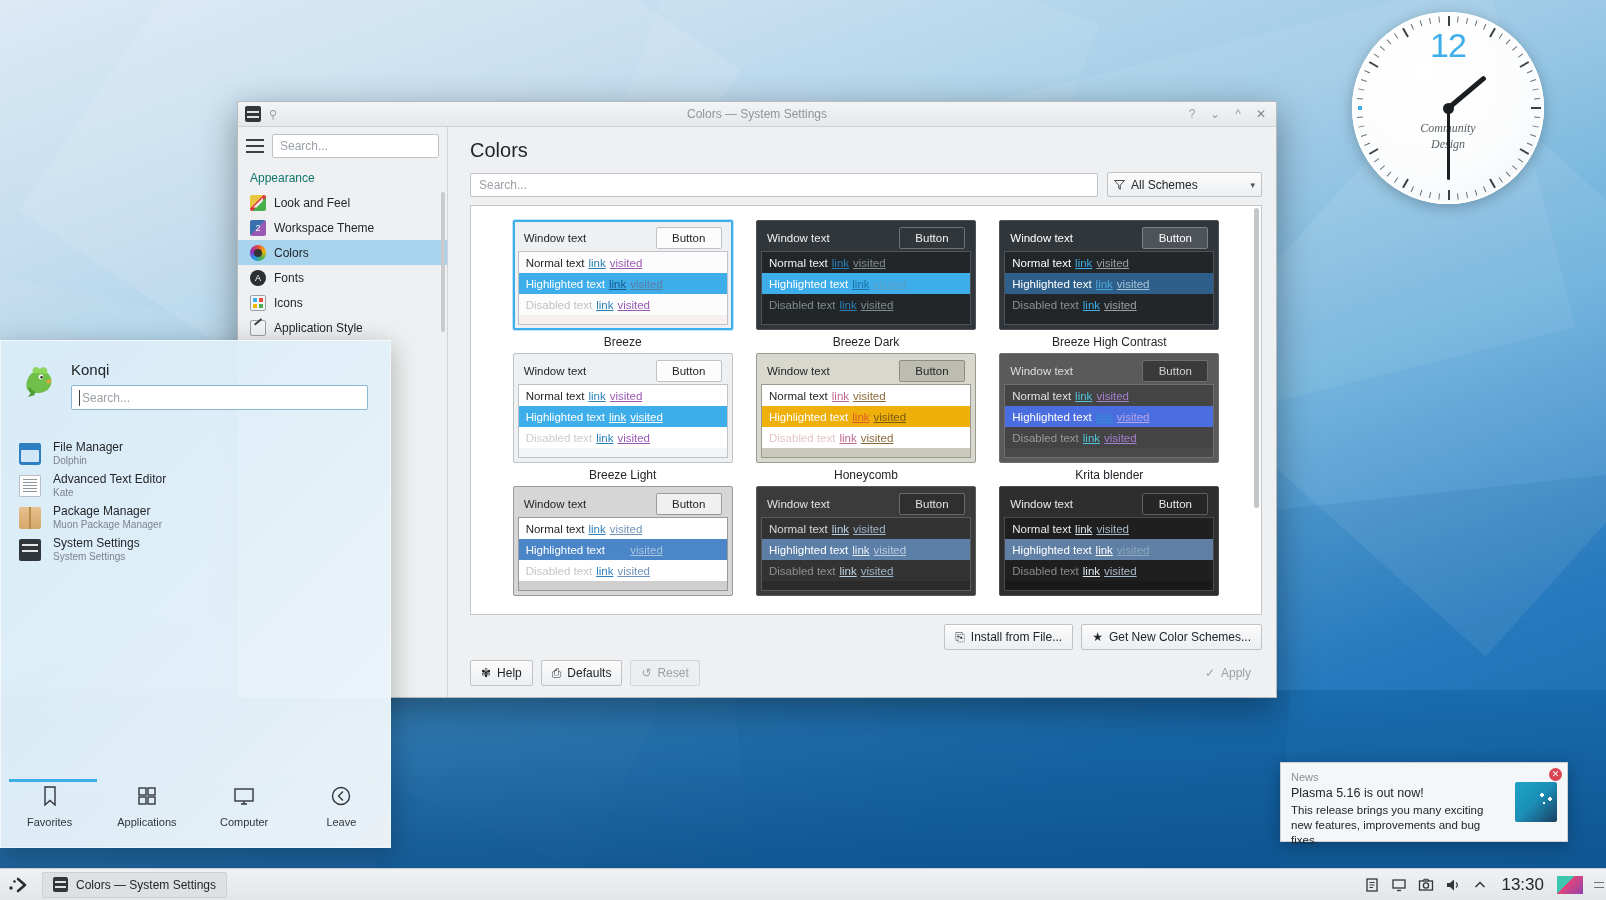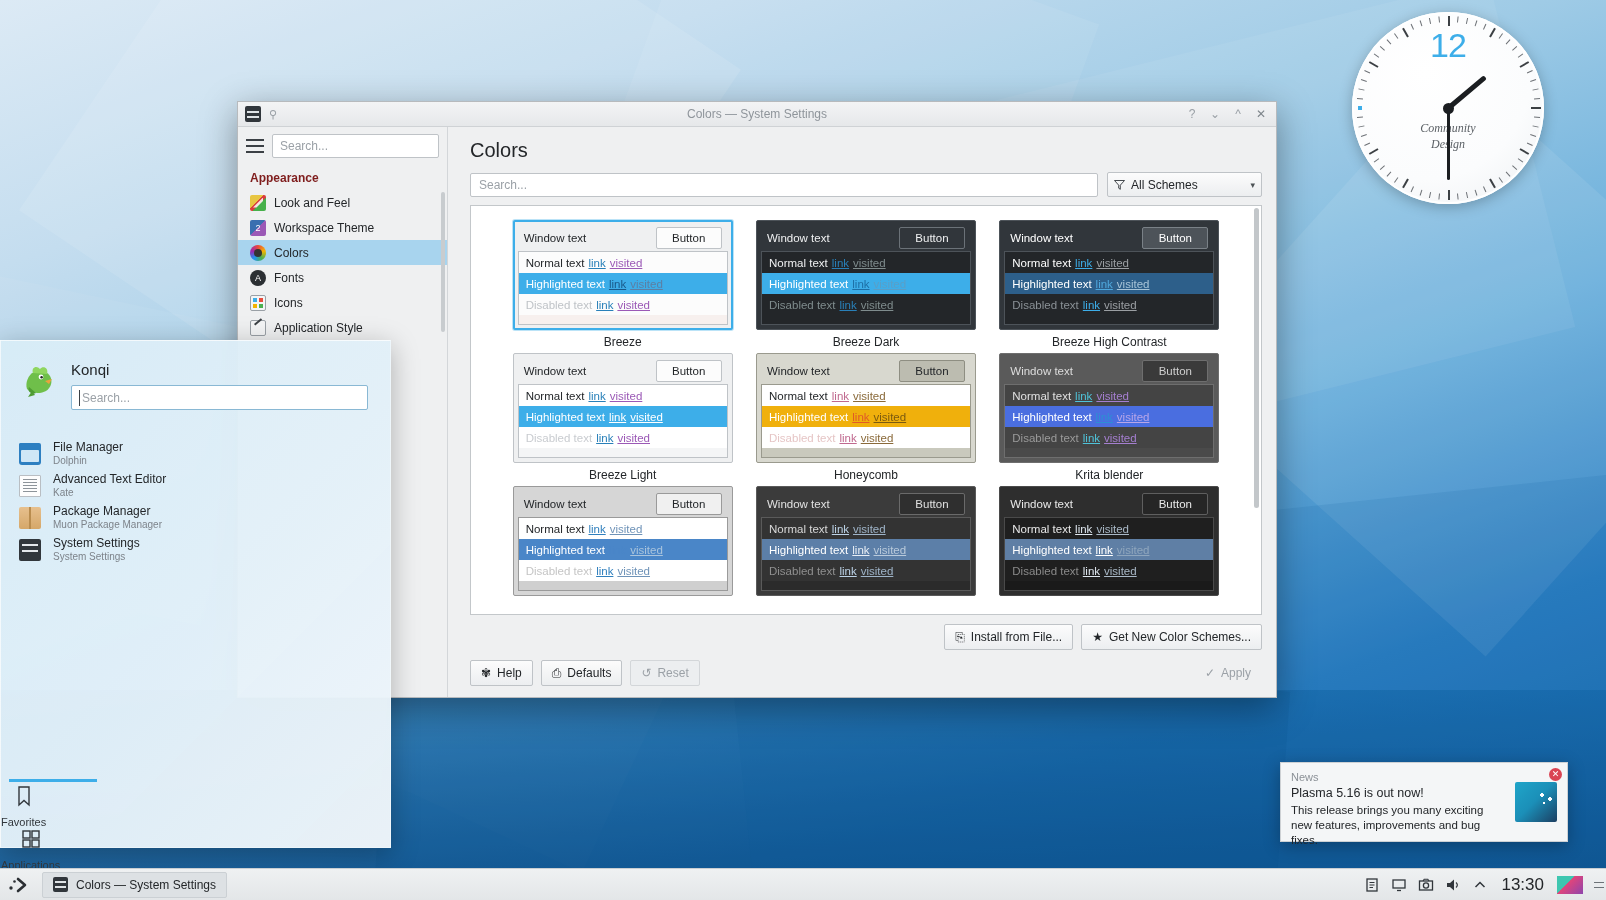--- a/index.html
+++ b/index.html
@@ -97,21 +97,21 @@
   .sb-top { height:38px; display:flex; align-items:center; padding:0 8px; gap:8px; }
   .hamburger { width:18px; height:14px; position:relative; cursor:pointer; flex:0 0 18px; }
   .hamburger span { position:absolute; left:0; right:0; height:2px; background:#3b4045; }
   .hamburger span:nth-child(1){top:0;} .hamburger span:nth-child(2){top:6px;} .hamburger span:nth-child(3){top:12px;}
   .sb-search {
     flex:1; height:24px; background:#fff; border:1px solid #bfc3c7;
     border-radius:2px; display:flex; align-items:center; padding:0 7px;
     font-size:12px; color:#9ba1a7;
   }
   .sb-section {
-    padding:6px 10px 5px 12px; font-size:12px; font-weight:bold; color:#7f1d1d;
+    padding:6px 10px 5px 12px; font-size:12px; font-weight:normal; color:#0f766e;
   }
   .sb-list { flex:1; overflow:hidden; position:relative; }
   .sb-item {
     display:flex; align-items:center; gap:8px; height:25px; padding:0 10px 0 12px;
     font-size:12px; color:#232629; cursor:pointer;
   }
   .sb-item.selected { background:#a8d4ee; }
   .sb-ico { width:16px; height:16px; flex:0 0 16px; border-radius:2px; }
   .ico-lookfeel { background:linear-gradient(135deg,#e8c642 0%,#e8c642 42%,#d93d3d 43%,#d93d3d 58%,#47b04b 59%); position:relative; }
   .ico-lookfeel::after{content:"";position:absolute;inset:3px;background:#fff;clip-path:polygon(0 100%,100% 0,100% 35%,35% 100%);opacity:.85;}
@@ -205,21 +205,21 @@
     display:flex; align-items:center; padding:0 7px; font-size:12px; color:#9ba1a7;
     position:relative;
   }
   .ko-caret { position:absolute; left:7px; top:4px; width:1px; height:16px; background:#3b4045; }
   .ko-list { flex:1; padding:22px 0 0 0; }
   .ko-item { display:flex; align-items:center; gap:12px; height:32px; padding:0 18px; cursor:pointer; }
   .ko-ico { width:22px; height:22px; flex:0 0 22px; border-radius:3px; position:relative; }
   .ko-txt { display:flex; flex-direction:column; justify-content:center; line-height:1.15; }
   .ko-name { font-size:12px; color:#232629; }
   .ko-sub { font-size:10px; color:#7d838a; }
-  .ko-tabs { height:80px; display:flex; align-items:flex-start; border-top:0; position:relative; padding-top:18px;flex-direction:column; }
+  .ko-tabs { height:80px; display:flex; align-items:flex-start; border-top:0; position:relative; padding-top:18px; }
   .ko-tabline { position:absolute; left:8px; top:12px; width:88px; height:3px; background:#3daee9; }
   .ko-tab { flex:1; display:flex; flex-direction:column; align-items:center; gap:9px; cursor:pointer; }
   .ko-tab .tlabel { font-size:11px; color:#31363b; }
   .ko-tabico { width:22px; height:22px; }
 
   
   .ic-firefox { border-radius:50%; background:radial-gradient(circle at 35% 35%, #ffd24d 0%, #ff8a1e 40%, #e8452a 72%, #9b2ac0 100%); }
   .ic-firefox::after{content:"";position:absolute;left:5px;top:4px;width:11px;height:13px;border-radius:50% 50% 45% 45%;background:rgba(255,255,255,.25);}
   .ic-dolphin { background:#2d7fc1; border-radius:2px 2px 3px 3px; }
   .ic-dolphin::before{content:"";position:absolute;left:0;top:0;width:11px;height:5px;background:#2d7fc1;border-radius:2px 2px 0 0;}

